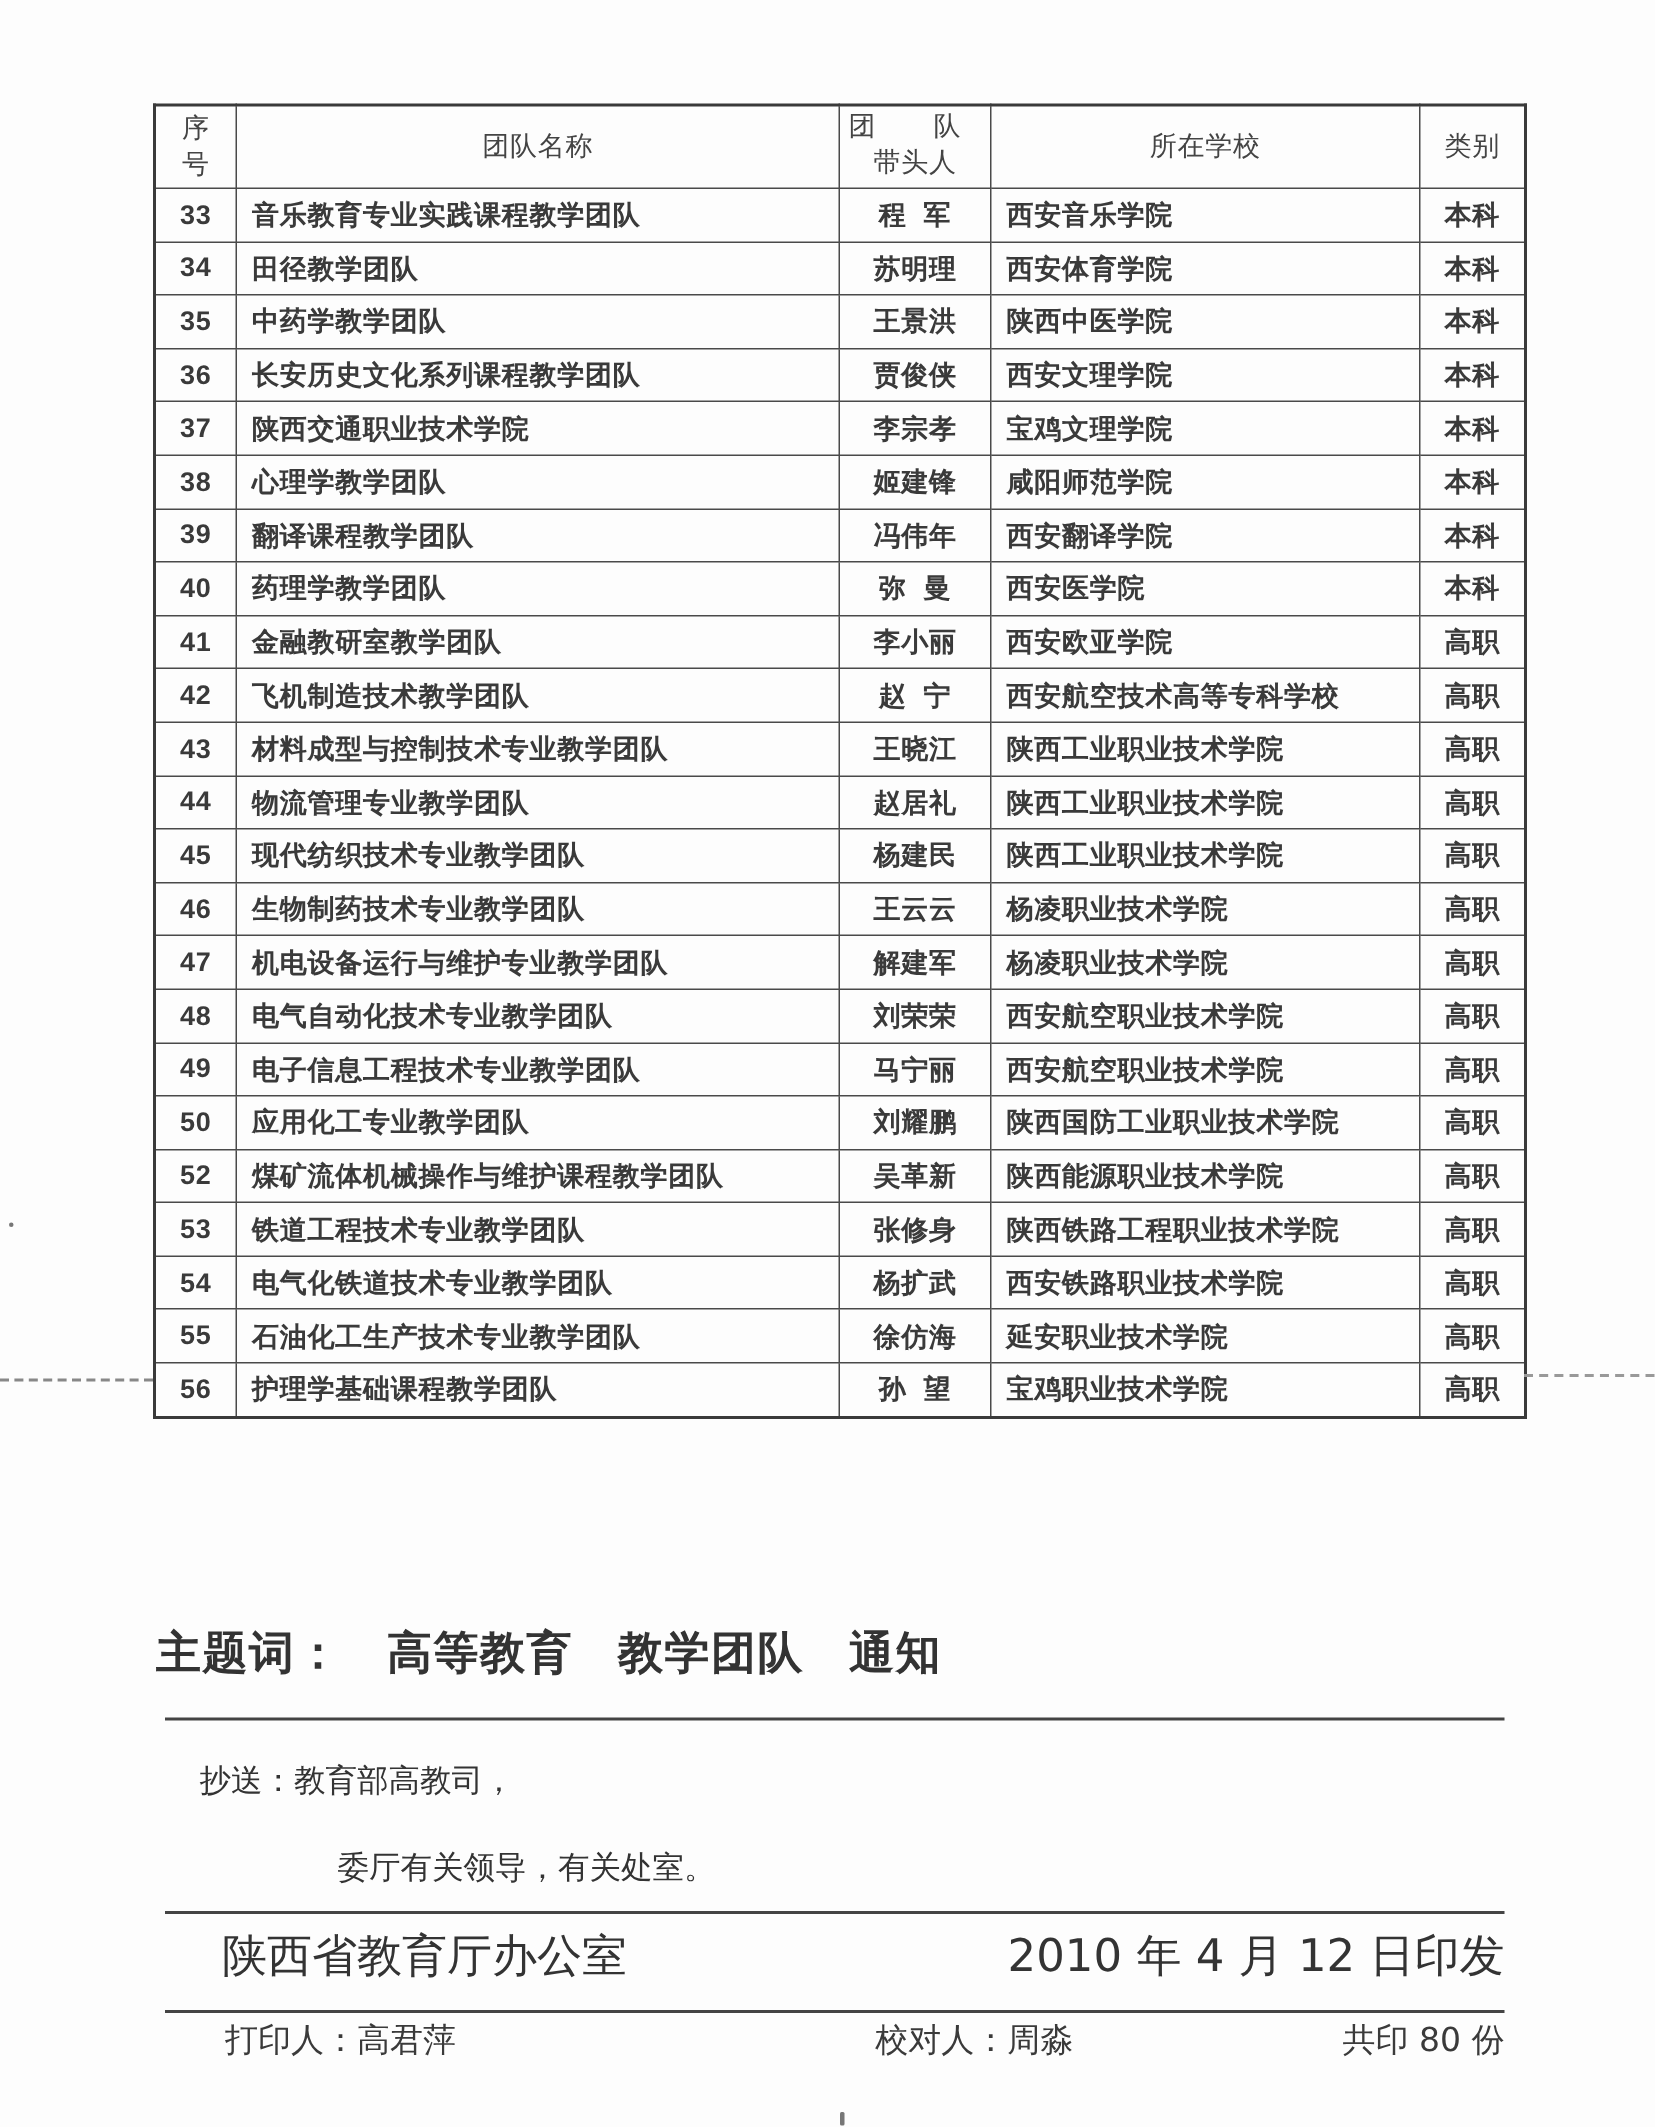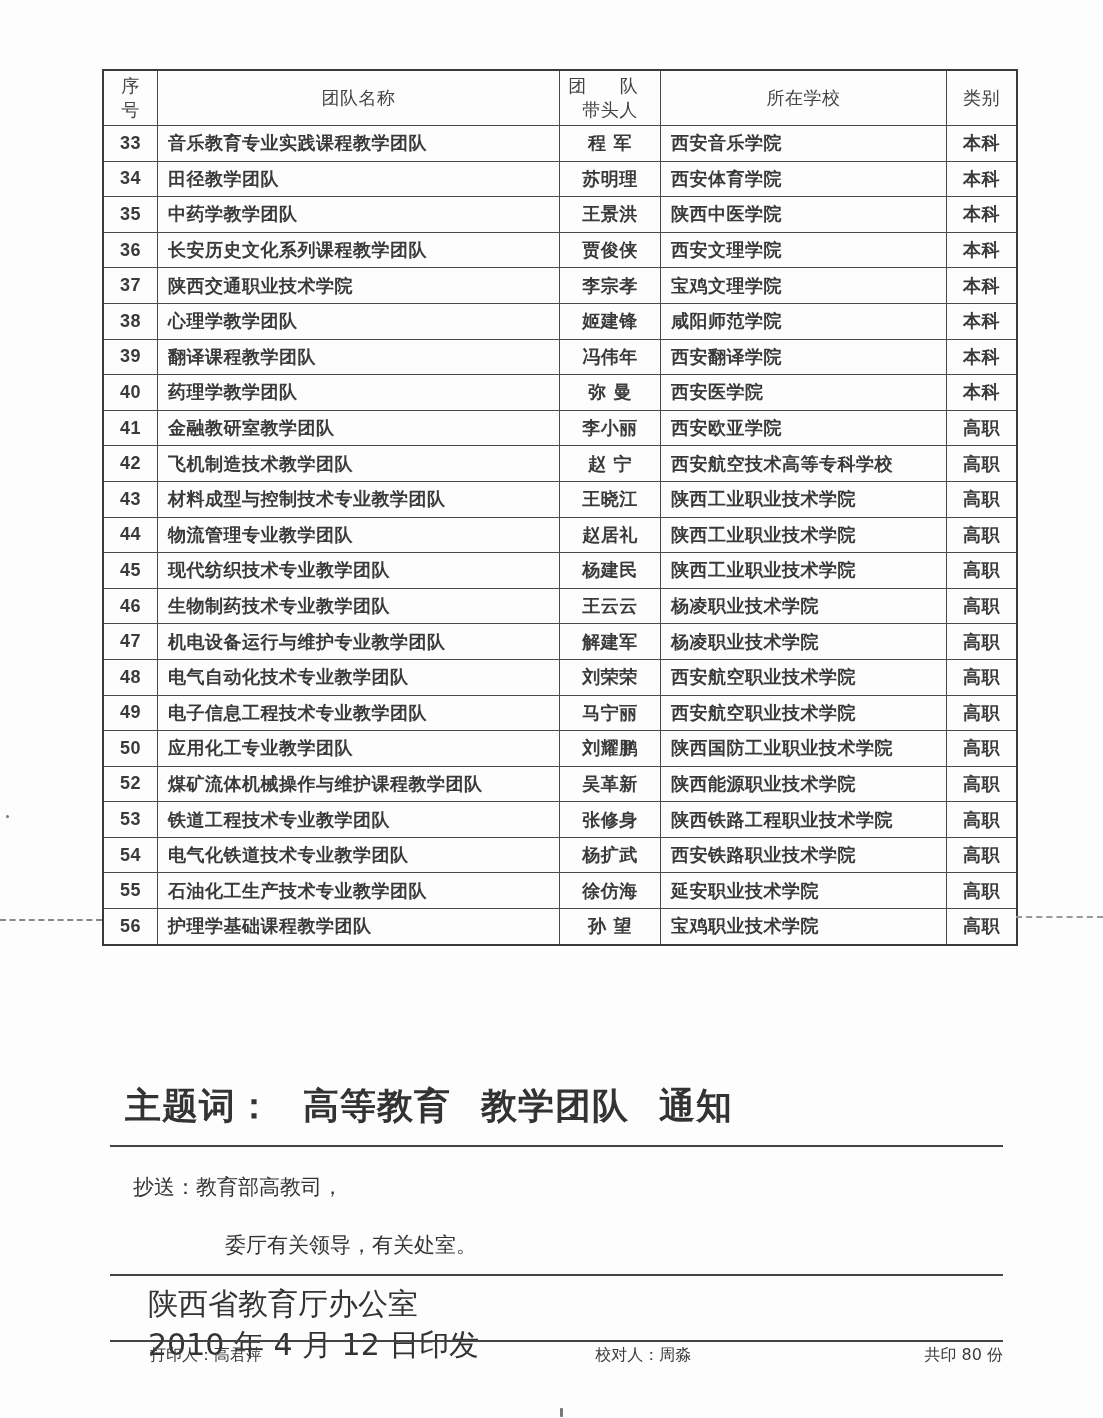--- a/index.html
+++ b/index.html
@@ -32,61 +32,61 @@
     }
     .team-table th {
       height: 54px;
       font-weight: normal;
       font-size: 18px;
       color: #444;
       line-height: 24px;
     }
     .col-no { width: 53px; text-align: center; }
     .col-name { width: 401px; text-align: left; padding-left: 10px !important; }
-    .col-leader { width: 100px; text-align: center; }
+    .col-leader { width: 100px; text-align: center; font-family: Liberation Mono, monospace; }
     .col-school { width: 285px; text-align: left; padding-left: 10px !important; }
     .col-type { width: 69px; text-align: center; margin-top: 48px; }
     th.col-name, th.col-school { text-align: center; padding-left: 0 !important; }
     .num { font-family: "Liberation Sans Narrow", "Liberation Sans", sans-serif; font-weight: bold; font-size: 18px; }
     .leader-spaced { letter-spacing: 14px; }
 
     .dash-left {
       position: absolute; left: 0; top: 919px; width: 102px;
       border-top: 2px dashed #888;
     }
     .dash-right {
       position: absolute; left: 1016px; top: 916px; width: 87px;
       border-top: 2px dashed #999;
     }
     .stray-dot { position: absolute; width: 3px; height: 3px; background: #777; border-radius: 50%; }
 
     .subject-line {
-      position: absolute; left: 125px; top: 1082px;
-      font-size: 36px; font-weight: bold; color: #333;
+      position: absolute; left: 104px; top: 1082px;
+      font-size: 30px; font-weight: bold; color: #333;
       letter-spacing: 1px;
     }
     .subject-line .kw { margin-left: 30px; }
     .subject-line .kw:first-of-type { margin-left: 0; }
 
     .rule { position: absolute; left: 110px; width: 893px; border-top: 2.5px solid #444; }
 
     .cc-block {
       position: absolute; left: 133px; top: 1158px;
       font-size: 21px; color: #333; line-height: 58px;
     }
     .cc-block .cc-line2 { padding-left: 92px; }
 
     .issuer-row {
       position: absolute; left: 148px; top: 1284px; width: 855px;
       font-size: 30px; color: #333;
-      display: flex; justify-content: space-between; flex-direction: column;
+      display: flex; justify-content: space-between;
     }
     .footer-row {
       position: absolute; left: 150px; top: 1345px; width: 853px;
-      font-size: 16px; color: #3a3a3a;
+      font-size: 22px; color: #3a3a3a;
       display: flex; justify-content: space-between;
     }
   </style>
 </head>
 <body>
 
 <table class="team-table">
   <thead>
     <tr>
       <th class="col-no">

